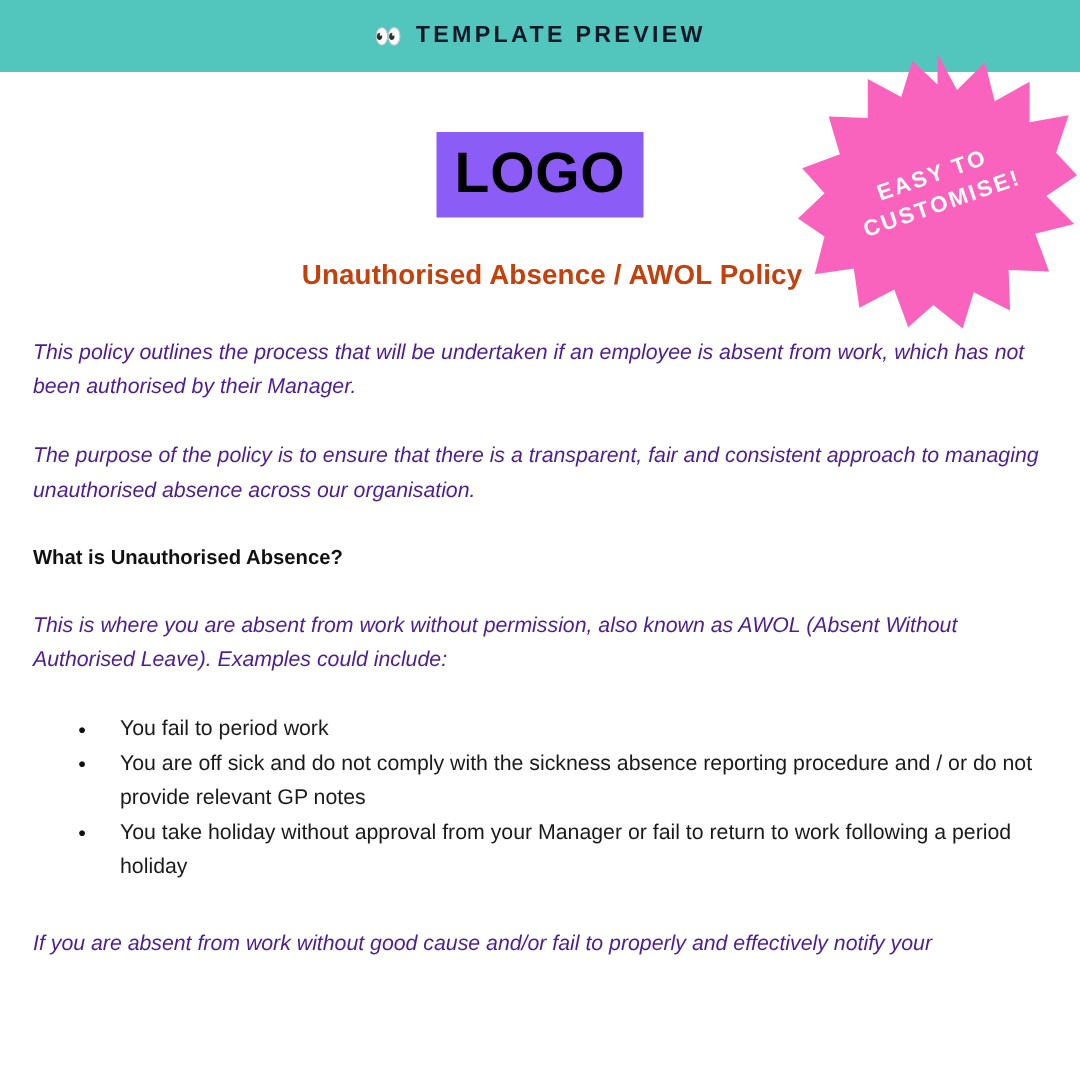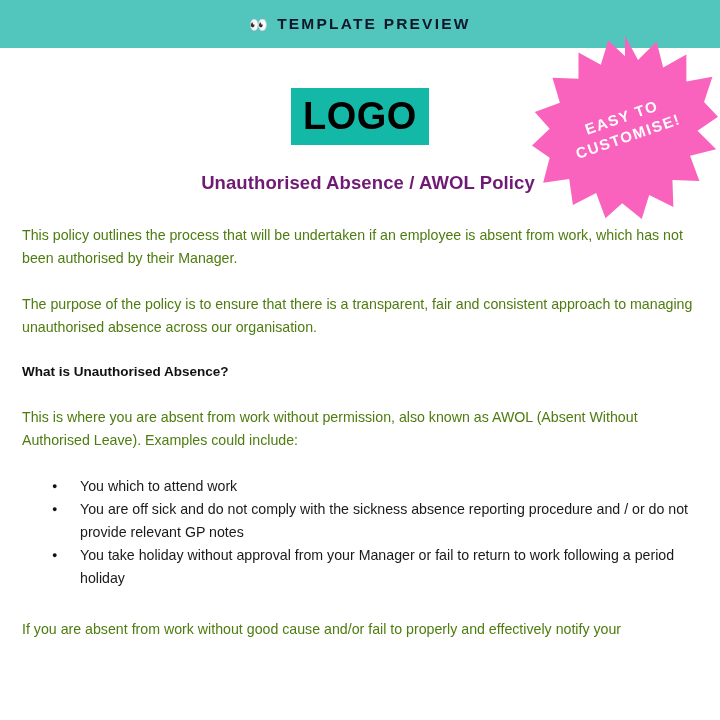--- a/index.html
+++ b/index.html
@@ -95,55 +95,56 @@
     left: 0;
     width: 720px;
     z-index: 1;
   }
   .logo-row {
     text-align: center;
     padding-top: 40px;
   }
   .logo-mark {
     display: inline-block;
-    background: #14b8a6;
+    background: #8b5cf6;
     color: #000000;
     font-size: 38px;
     font-weight: bold;
     line-height: 1;
     padding: 9px 12px 10px 12px;
     letter-spacing: 0.5px;
     text-align: center;
   }
   .doc-title {
     text-align: center;
     font-size: 18.5px;
     font-weight: bold;
-    color: #701a75;
+    color: #c2410c;
     margin: 27px 0 0 0;
     letter-spacing: 0.1px;
     padding-left: 16px;
   }
 
   .content {
     padding: 0 22px;
     margin-top: 30px;
   }
   .heading {
     font-size: 13.5px;
     font-weight: bold;
     color: #111111;
     margin: 0 0 24px 0;
     line-height: 1.5;
   }
   .para {
     font-size: 14.2px;
     line-height: 1.62;
-    color: #4d7c0f;
+    color: #4c1d95;
     margin: 0 0 23px 0;
+    font-style: italic;
   }
   .bullet-list {
     list-style: none;
     margin: 0 0 21px 0;
     padding: 0 0 0 30px;
   }
   .bullet-list li {
     position: relative;
     font-size: 14.2px;
     line-height: 1.62;
@@ -195,21 +196,21 @@
 
   <div class="content">
 
     <p class="para">This policy outlines the process that will be undertaken if an employee is absent from work, which has not been authorised by their Manager.</p>
     <p class="para">The purpose of the policy is to ensure that there is a transparent, fair and consistent approach to managing unauthorised absence across our organisation.</p>
 
     <h2 class="heading">What is Unauthorised Absence?</h2>
     <p class="para">This is where you are absent from work without permission, also known as AWOL (Absent Without Authorised Leave). Examples could include:</p>
 
     <ul class="bullet-list">
-      <li>You which to attend work</li>
+      <li>You fail to period work</li>
       <li>You are off sick and do not comply with the sickness absence reporting procedure and / or do not provide relevant GP notes</li>
       <li>You take holiday without approval from your Manager or fail to return to work following a period holiday</li>
     </ul>
 
     <p class="para tail">If you are absent from work without good cause and/or fail to properly and effectively notify your</p>
 
   </div>
 </div>
 
 </body></html>

